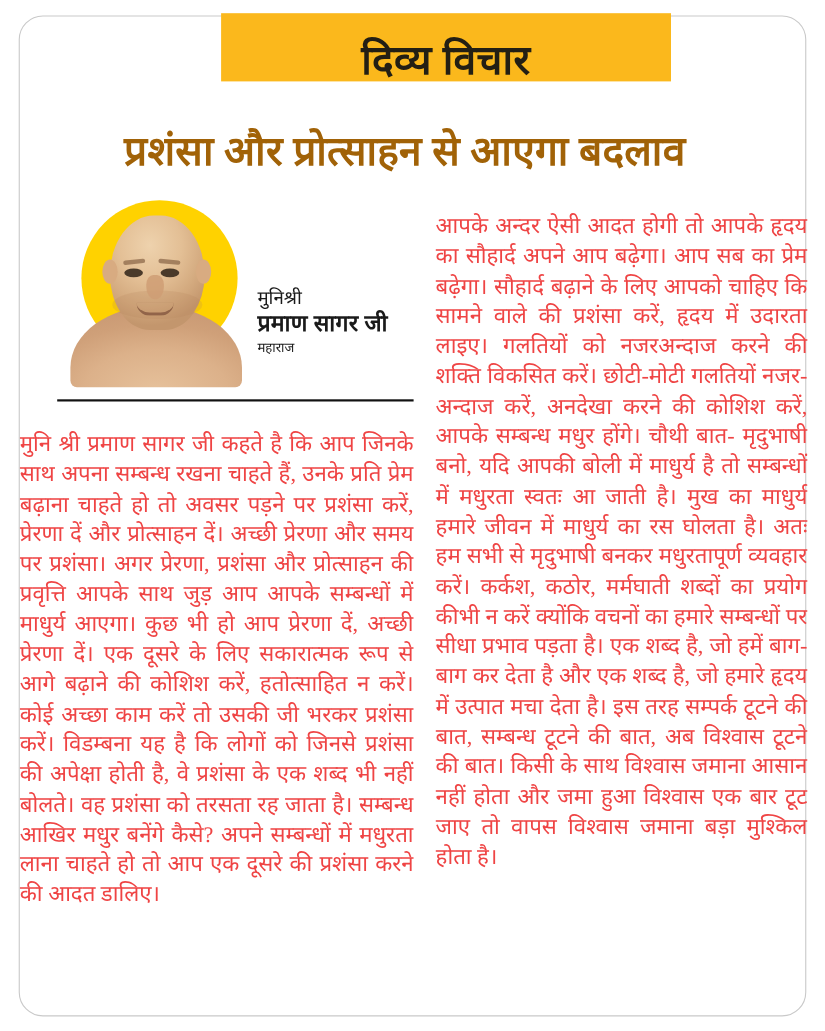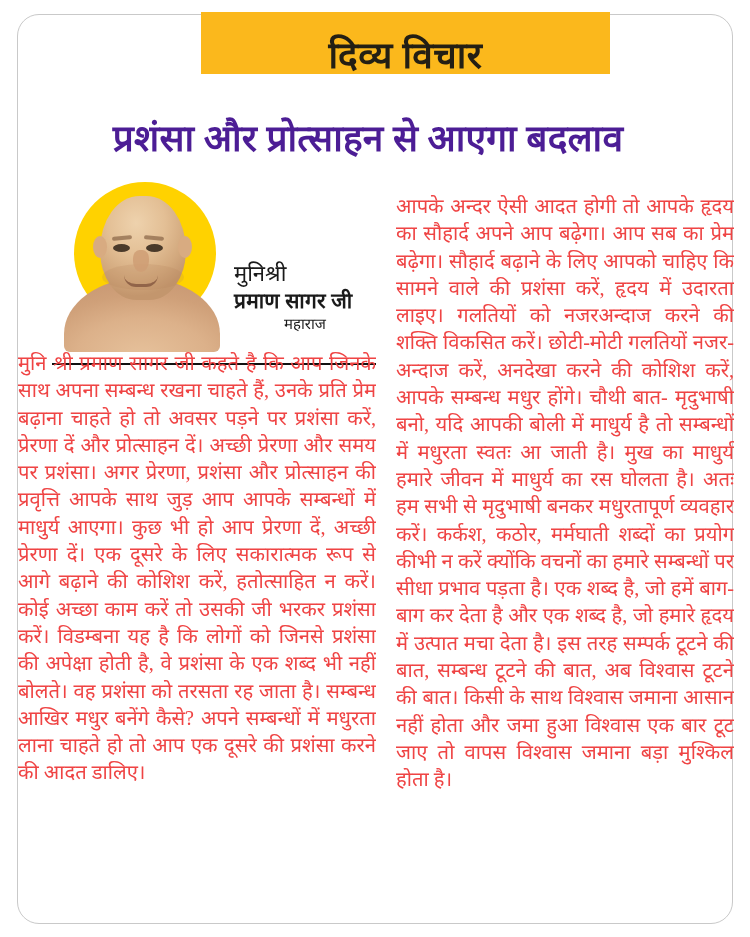--- a/index.html
+++ b/index.html
@@ -63,21 +63,21 @@
   .headline {
     position: absolute;
     left: 0;
     top: 92px;
     width: 736px;
     text-align: center;
     font-family: "Liberation Serif", "DejaVu Serif", serif;
     font-weight: 700;
     font-size: 37px;
     line-height: 1.18;
-    color: #4c1d95;
+    color: #a16207;
     letter-spacing: 0.2px;
     padding: 0 26px;
     box-sizing: border-box;
   }
 
   
   .portrait-block {
     position: absolute;
     left: 52px;
     top: 176px;
@@ -194,37 +194,36 @@
 
   .portrait-caption {
     position: absolute;
     left: 182px;
     top: 84px;
     width: 142px;
     color: #1a1a1a;
   }
   .cap-pre {
     font-family: "Liberation Serif", "DejaVu Serif", serif;
-    font-size: 22px;
+    font-size: 17px;
     line-height: 1.25;
     font-weight: 400;
   }
   .cap-name {
     font-family: "Liberation Serif", "DejaVu Serif", serif;
     font-size: 21px;
     line-height: 1.3;
     font-weight: 700;
     letter-spacing: .2px;
   }
   .cap-post {
     font-family: "Liberation Serif", "DejaVu Serif", serif;
-    font-size: 15px;
+    font-size: 12px;
     line-height: 1.25;
     font-weight: 400;
-    text-align: center;
   }
 
   
   .rule {
     position: absolute;
     left: 52px;
     top: 363px;
     width: 324px;
     height: 0;
     border-top: 2px solid #111111;
@@ -236,21 +235,21 @@
     font-size: 20.2px;
     line-height: 27.3px;
     color: #ef4444;
     text-align: justify;
     text-justify: inter-word;
     box-sizing: border-box;
     overflow: hidden;
   }
   .col-left {
     left: 18px;
-    top: 350px;
+    top: 391px;
     width: 358px;
     height: 534px;
   }
   .col-right {
     left: 396px;
     top: 193px;
     width: 338px;
     height: 712px;
   }
   .col p {

